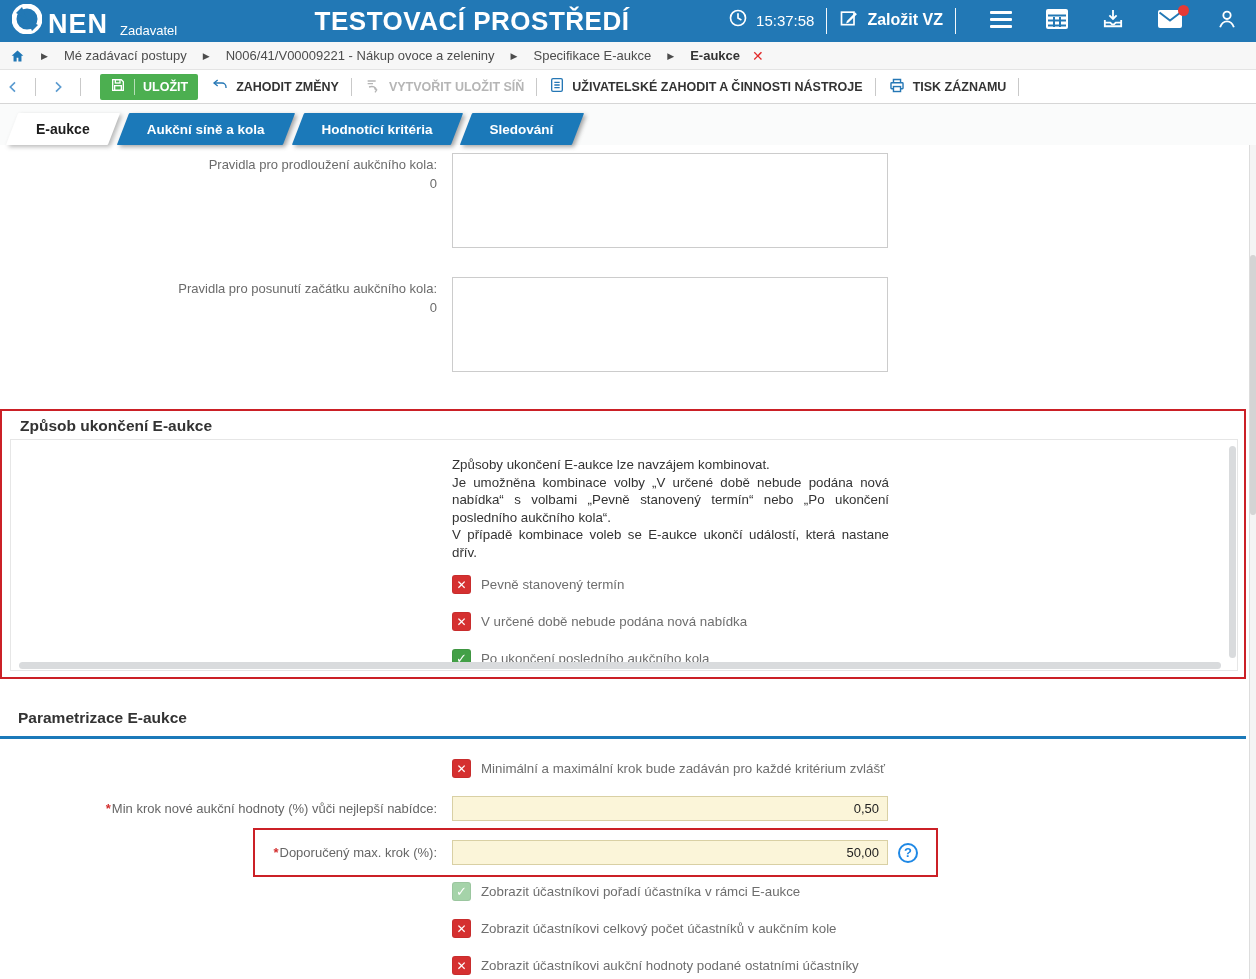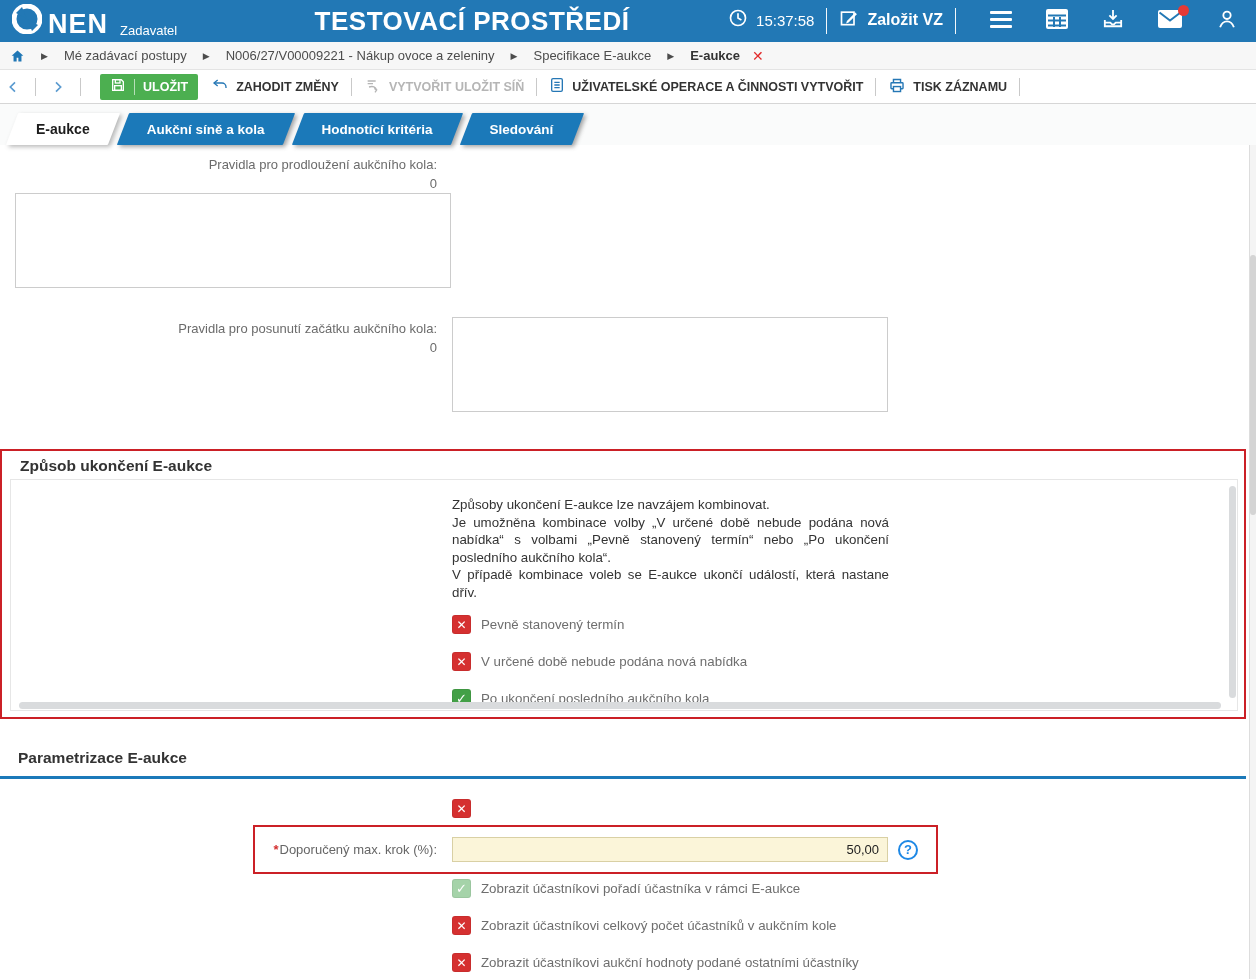--- a/index.html
+++ b/index.html
@@ -47,21 +47,21 @@
   .tab.active .bg { background:#fff; box-shadow:3px 2px 4px rgba(60,60,60,.35); }
   .tab .tlbl { position:relative; font-size:13.5px; font-weight:bold; color:#fff; white-space:nowrap; }
   .tab.active .tlbl { color:#1d1d1d; font-size:14px; }
 
   
   .content { position:relative; background:#fff; }
   .frow { display:flex; }
   .flabel { width:437px; text-align:right; font-size:13px; color:#6b6b6b; line-height:19px; padding-top:2px; }
   .fctrl { margin-left:15px; }
   textarea.box { width:436px; height:95px; border:1px solid #ccc; resize:none; background:#fff; font:inherit; }
-  .row1 { margin-top:8px;flex-direction:column; } .row2 { margin-top:25px; }
+  .row1 { margin-top:8px; } .row2 { margin-top:25px; }
 
   .sec-red { margin-top:33px; border:2px solid #cb2026; width:1246px; }
   .sec-title { font-size:15.5px; font-weight:bold; color:#333; padding:6px 0 4px 18px; }
   .panel { position:relative; margin:0 6px 6px 8px; height:232px; border:1px solid #e6e6e6; }
   .panel-vscroll { position:absolute; top:6px; right:1px; width:7px; bottom:12px; background:#d9dbdd; border-radius:4px; }
   .panel-hscroll { position:absolute; left:8px; right:16px; bottom:1px; height:7px; background:#d9dbdd; border-radius:4px; }
   .info { margin:16px 12px 0 441px; width:437px; font-size:13.3px; color:#333; line-height:17.5px; text-align:justify; }
   .cbrow { display:flex; align-items:center; margin-left:441px; margin-top:18px; }
   .cbrow.first { margin-top:14px; }
   .cb { width:19px; height:19px; border-radius:3px; display:flex; align-items:center; justify-content:center; flex:none; cursor:pointer; border:1px solid rgba(0,0,0,.06); }
@@ -170,21 +170,21 @@
 
   <nav class="crumbs">
     <span class="icon-btn">
       <svg width="15" height="14" viewBox="0 0 24 24" fill="#2077b5">
           <path d="M12 2.5l10 9h-3.2v10h-5.3v-6.5h-3v6.5H5.2v-10H2z"></path>
         </svg>
     </span>
     <span class="crumb-sep">▶</span>
     <span class="crumb">Mé zadávací postupy</span>
     <span class="crumb-sep">▶</span>
-    <span class="crumb">N006/27/V00009221 - Nákup ovoce a zeleniny</span>
+    <span class="crumb">N006/41/V00009221 - Nákup ovoce a zeleniny</span>
     <span class="crumb-sep">▶</span>
     <span class="crumb">Specifikace E-aukce</span>
     <span class="crumb-sep">▶</span>
     <span class="crumb-current">E-aukce</span>
     <span class="crumb-close">✕</span>
   </nav>
 
   <div class="tbar">
     <span class="nav-chev">
       <svg width="16" height="16" viewBox="0 0 24 24" fill="none" stroke="#5b9bd0" stroke-width="2.5">
@@ -230,21 +230,21 @@
       <span>VYTVOŘIT ULOŽIT SÍŇ</span>
     </span>
     <span class="tb-div"></span>
     <span class="tb-action">
       <span>
         <svg width="16" height="18" viewBox="0 0 24 24" fill="none" stroke="#2577b5" stroke-width="2">
             <rect x="4" y="2.5" width="16" height="19" rx="2"></rect>
             <path d="M8 8h8M8 12h8M8 16h8"></path>
           </svg>
       </span>
-      <span>UŽIVATELSKÉ OPERACE A ČINNOSTI VYTVOŘIT</span>
+      <span>UŽIVATELSKÉ ZAHODIT A ČINNOSTI NÁSTROJE</span>
     </span>
     <span class="tb-div"></span>
     <span class="tb-action">
       <span>
         <svg width="18" height="17" viewBox="0 0 24 24" fill="none" stroke="#2577b5" stroke-width="2">
             <path d="M7 8V3.5h10V8"></path>
             <rect x="3.5" y="8" width="17" height="8.5" rx="1"></rect>
             <rect x="7" y="13.5" width="10" height="7" fill="#fff"></rect>
           </svg>
       </span>
@@ -326,22 +326,31 @@
     </section>
 
     <section class="sec-param">
       <div class="sec-title">Parametrizace E-aukce</div>
       <div class="param-rule"></div>
 
       <div class="cbrow2 mt20">
         <span class="cb cb-x">
             <span class="g">✕</span>
           </span>
-      </div>
-
+        <span class="cb-lbl">Minimální a maximální krok bude zadáván pro každé kritérium zvlášť</span>
+      </div>
+
+      <div class="inrow">
+        <div class="flabel2">
+          <span class="req">*</span><span>Min krok nové aukční hodnoty (%) vůči nejlepší nabídce:</span>
+        </div>
+        <div class="fctrl">
+          <input class="yellow" value="0,50" style="">
+        </div>
+      </div>
 
       <div class="maxbox">
         <div class="flabel2">
           <span class="req">*</span><span>Doporučený max. krok (%):</span>
         </div>
         <div class="fctrl">
           <input class="yellow" value="50,00" style="">
         </div>
         <span class="help">?</span>
       </div>

